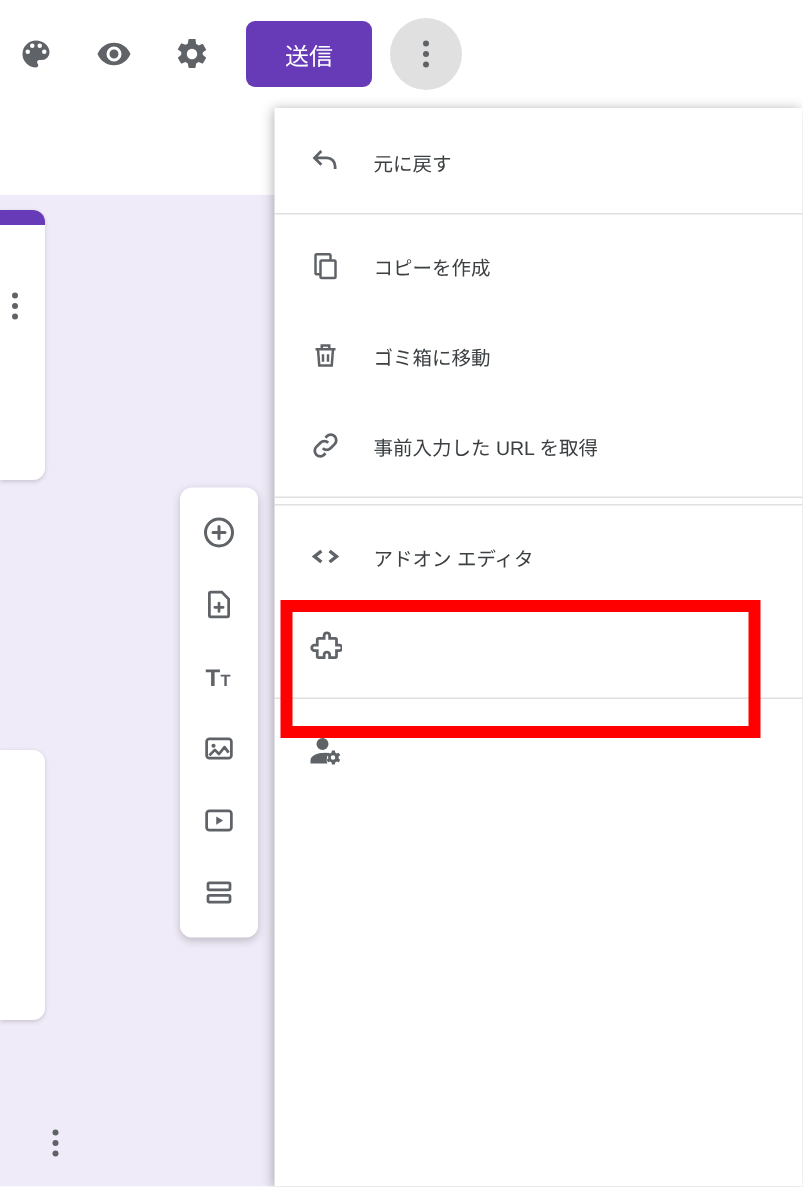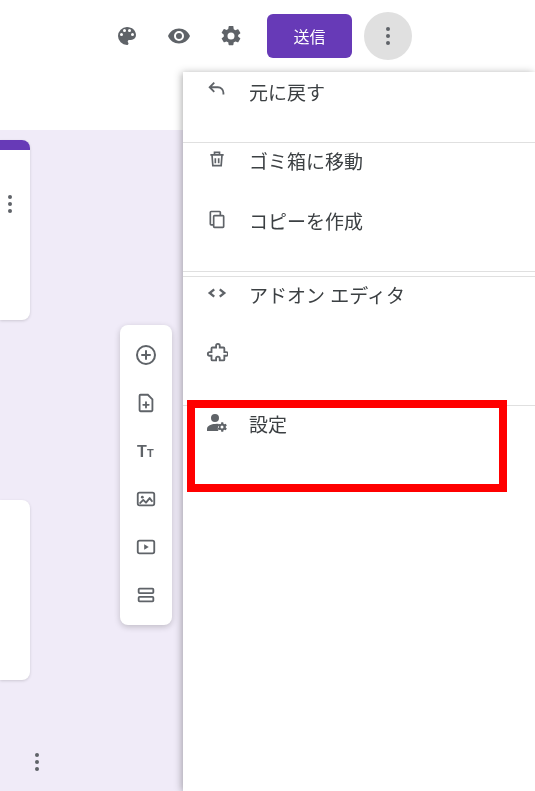--- a/index.html
+++ b/index.html
@@ -15,21 +15,21 @@
 
   
   .topbar {
     position: absolute;
     top: 0;
     left: 0;
     right: 0;
     height: 72px;
     display: flex;
     align-items: center;
-    justify-content: center;
+    justify-content: flex-start;
     padding-right: 20px;
     background: #fff;
     gap: 4px;
   }
   .topbar .iconbtn {
     width: 48px;
     height: 48px;
     display: flex;
     align-items: center;
     justify-content: center;
@@ -147,24 +147,25 @@
     left:183px;
     top:72px;
     right:0;
     bottom:0;
     background:#fff;
     box-shadow:-2px 0 8px rgba(0,0,0,.2), 0 2px 6px rgba(0,0,0,.15);
     padding:6px 0 0 0;
   }
   .menu-item {
     display:flex;
+    align-items:center;
     height:60px;
     padding:0 22px;
     color:#3c4043;
-    font-size:19px;
+    font-size:13px;
     cursor:pointer;
     gap:20px;
   }
   .menu-item .mi-icon {
     width:24px;
     height:24px;
     flex:0 0 24px;
     display:flex;
     align-items:center;
     justify-content:center;
@@ -287,33 +288,41 @@
       <svg width="22" height="22" viewBox="0 0 24 24">
           <path fill="none" stroke="currentColor" stroke-width="2" d="M9 14l-5-5 5-5M4 9h9a6 6 0 0 1 6 6v2"></path>
         </svg>
     </span>
     <span class="mi-label">元に戻す</span>
   </div>
   <div class="menu-divider"></div>
   <div class="menu-item">
     <span class="mi-icon">
       <svg width="20" height="20" viewBox="0 0 24 24">
-          <path fill="none" stroke="currentColor" stroke-width="2" d="M4 7h16M9 7V4h6v3M6 7l1 13h10l1-13M10 11v6M14 11v6"></path>
-        </svg>
-    </span>
-    <span class="mi-label">ゴミ箱に移動</span>
-  </div>
-  <div class="menu-item">
-    <span class="mi-icon">
-      <svg width="20" height="20" viewBox="0 0 24 24">
           <rect x="8" y="8" width="12" height="14" rx="1" fill="none" stroke="currentColor" stroke-width="2"></rect>
           <path d="M16 8V4a1 1 0 0 0-1-1H5a1 1 0 0 0-1 1v14a1 1 0 0 0 1 1h3" fill="none" stroke="currentColor" stroke-width="2"></path>
         </svg>
     </span>
     <span class="mi-label">コピーを作成</span>
+  </div>
+  <div class="menu-item">
+    <span class="mi-icon">
+      <svg width="20" height="20" viewBox="0 0 24 24">
+          <path fill="none" stroke="currentColor" stroke-width="2" d="M4 7h16M9 7V4h6v3M6 7l1 13h10l1-13M10 11v6M14 11v6"></path>
+        </svg>
+    </span>
+    <span class="mi-label">ゴミ箱に移動</span>
+  </div>
+  <div class="menu-item">
+    <span class="mi-icon">
+      <svg width="22" height="22" viewBox="0 0 24 24">
+          <path fill="none" stroke="currentColor" stroke-width="2" d="M10 14a4 4 0 0 0 5.66 0l3-3a4 4 0 0 0-5.66-5.66l-1 1M14 10a4 4 0 0 0-5.66 0l-3 3a4 4 0 0 0 5.66 5.66l1-1"></path>
+        </svg>
+    </span>
+    <span class="mi-label">事前入力した URL を取得</span>
   </div>
   <div class="menu-divider"></div>
   <div class="menu-divider"></div>
   <div class="menu-item">
     <span class="mi-icon">
       <svg width="22" height="22" viewBox="0 0 24 24">
           <path fill="none" stroke="currentColor" stroke-width="2.5" d="M9 8l-5 4 5 4M15 8l5 4-5 4"></path>
         </svg>
     </span>
     <span class="mi-label">アドオン エディタ</span>
@@ -326,17 +335,16 @@
     </span>
   </div>
   <div class="menu-divider"></div>
   <div class="menu-item">
     <span class="mi-icon">
       <svg width="24" height="24" viewBox="0 0 24 24">
           <path fill="currentColor" d="M10 12a4 4 0 1 0-4-4 4 4 0 0 0 4 4zm0 2c-3.33 0-8 1.67-8 5v2h11.3A6 6 0 0 1 13 17c0-1.1.3-2.13.82-3.02A16 16 0 0 0 10 14z"></path>
           <path fill="currentColor" d="M20.7 17.6a3.5 3.5 0 0 0 0-1.2l1.1-.86-1-1.73-1.3.45a3.5 3.5 0 0 0-1.04-.6l-.2-1.36h-2l-.2 1.36c-.38.15-.73.36-1.04.6l-1.3-.45-1 1.73 1.1.86a3.5 3.5 0 0 0 0 1.2l-1.1.86 1 1.73 1.3-.45c.31.24.66.45 1.04.6l.2 1.36h2l.2-1.36c.38-.15.73-.36 1.04-.6l1.3.45 1-1.73-1.1-.86zM17 18.5a1.5 1.5 0 1 1 0-3 1.5 1.5 0 0 1 0 3z"></path>
         </svg>
     </span>
-    <span class="mi-label">設定</span>
   </div>
 </div>
 
 <div class="highlight"></div>
 
 </body></html>

